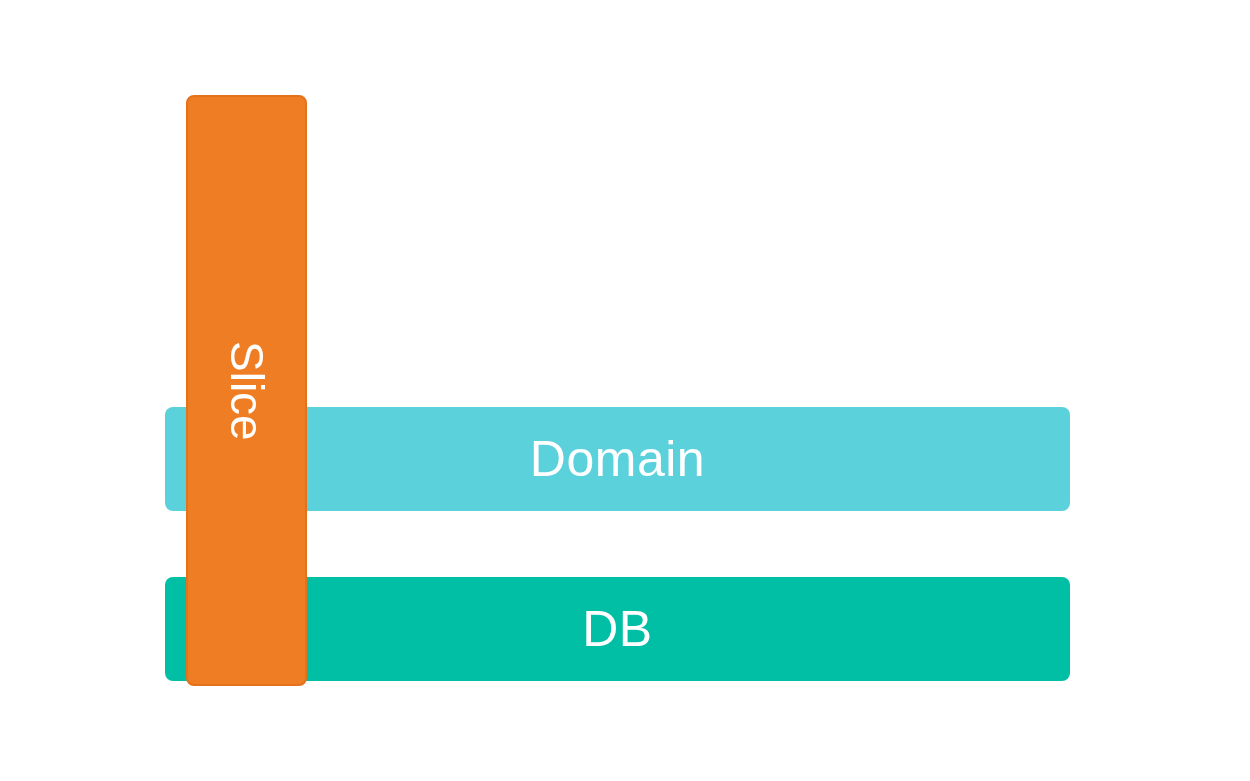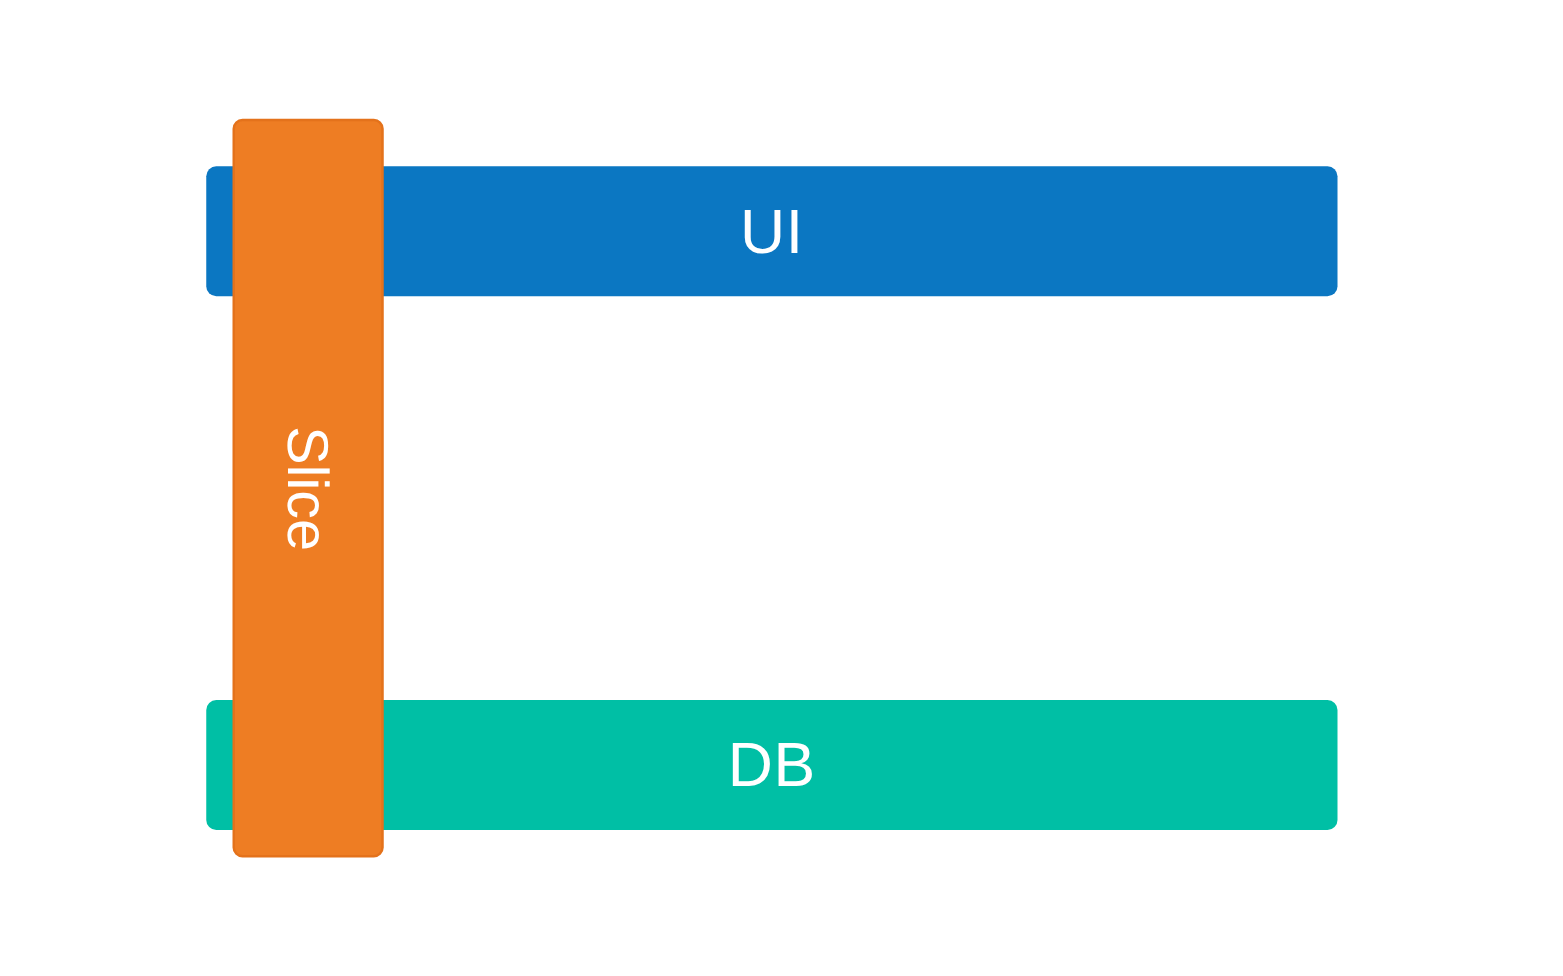--- a/index.html
+++ b/index.html
@@ -29,21 +29,21 @@
     color: #ffffff;
     font-size: 50px;
     font-weight: 400;
     letter-spacing: 0.5px;
     line-height: 1;
     user-select: none;
   }
   .layer-ui          { top: 133px; }
   .layer-application { top: 268px; }
   .layer-domain      { top: 407px; }
-  .layer-db          { top: 560px; }
+  .layer-db          { top: 577px; }
 
   .slice-bar {
     position: absolute;
     left: 186px;
     top: 95px;
     width: 121px;
     height: 591px;
     border-radius: 8px;
     border: 2px solid transparent;
     box-sizing: border-box;
@@ -60,25 +60,25 @@
     writing-mode: vertical-rl;
     text-orientation: mixed;
     user-select: none;
   }
 </style>
 </head>
 <body>
 
 <div class="canvas" style="background-color: rgb(255, 255, 255);">
 
-  <div class="layer layer-ui" style="background-color: rgb(11, 119, 194);">
-    <span class="layer-label" style="color: rgb(255, 255, 255);">UI</span>
-  </div>
 
 
+  <div class="layer layer-domain" style="background-color: rgb(91, 209, 220);">
+    <span class="layer-label" style="color: rgb(255, 255, 255);">Domain</span>
+  </div>
 
   <div class="layer layer-db" style="background-color: rgb(0, 191, 165);">
     <span class="layer-label" style="color: rgb(255, 255, 255);">DB</span>
   </div>
 
   <div class="slice-bar" style="background-color: rgb(238, 125, 35); border-color: rgb(228, 114, 27);">
     <span class="slice-label" style="color: rgb(255, 255, 255);">Slice</span>
   </div>
 
 </div>

